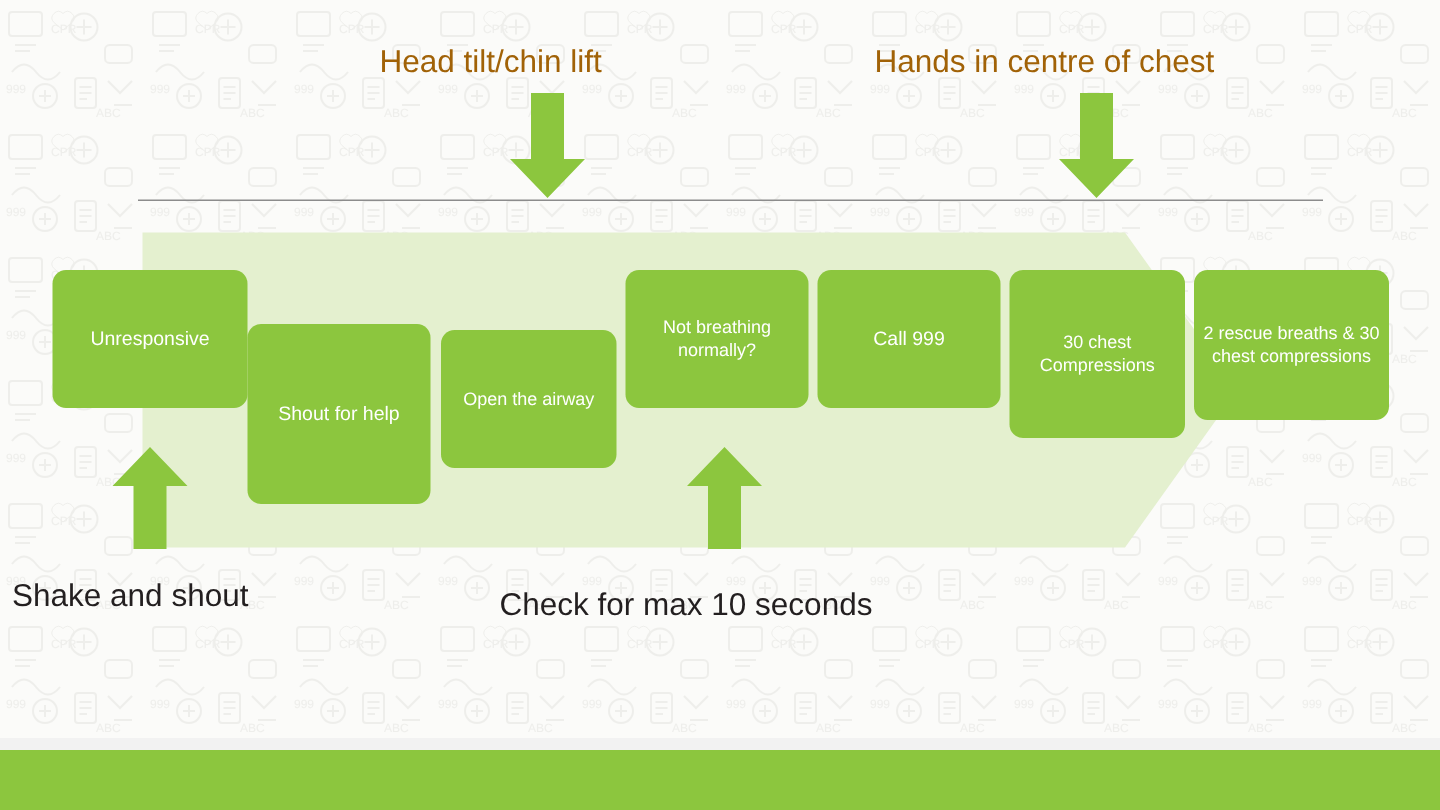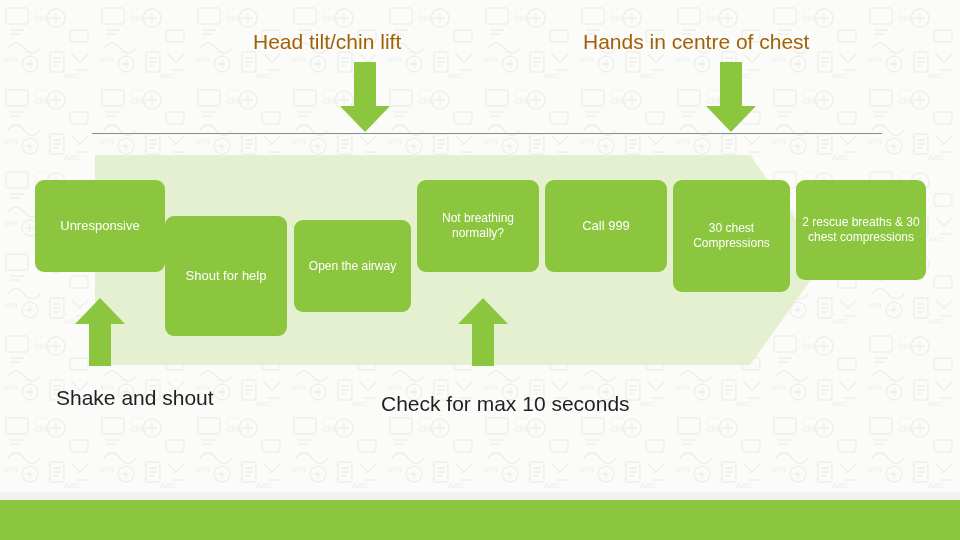--- a/index.html
+++ b/index.html
@@ -103,21 +103,20 @@
     color: #a16207;
     font-size: 21px;
     white-space: nowrap;
   }
   
   .bottomlabel {
     position: absolute;
     color: #231f20;
     font-size: 21px;
     white-space: nowrap;
-    margin-left: 48px;
   }
   
   .arrow {
     position: absolute;
   }
   .arrow svg { display: block; }
 </style>
 </head>
 <body>
 

